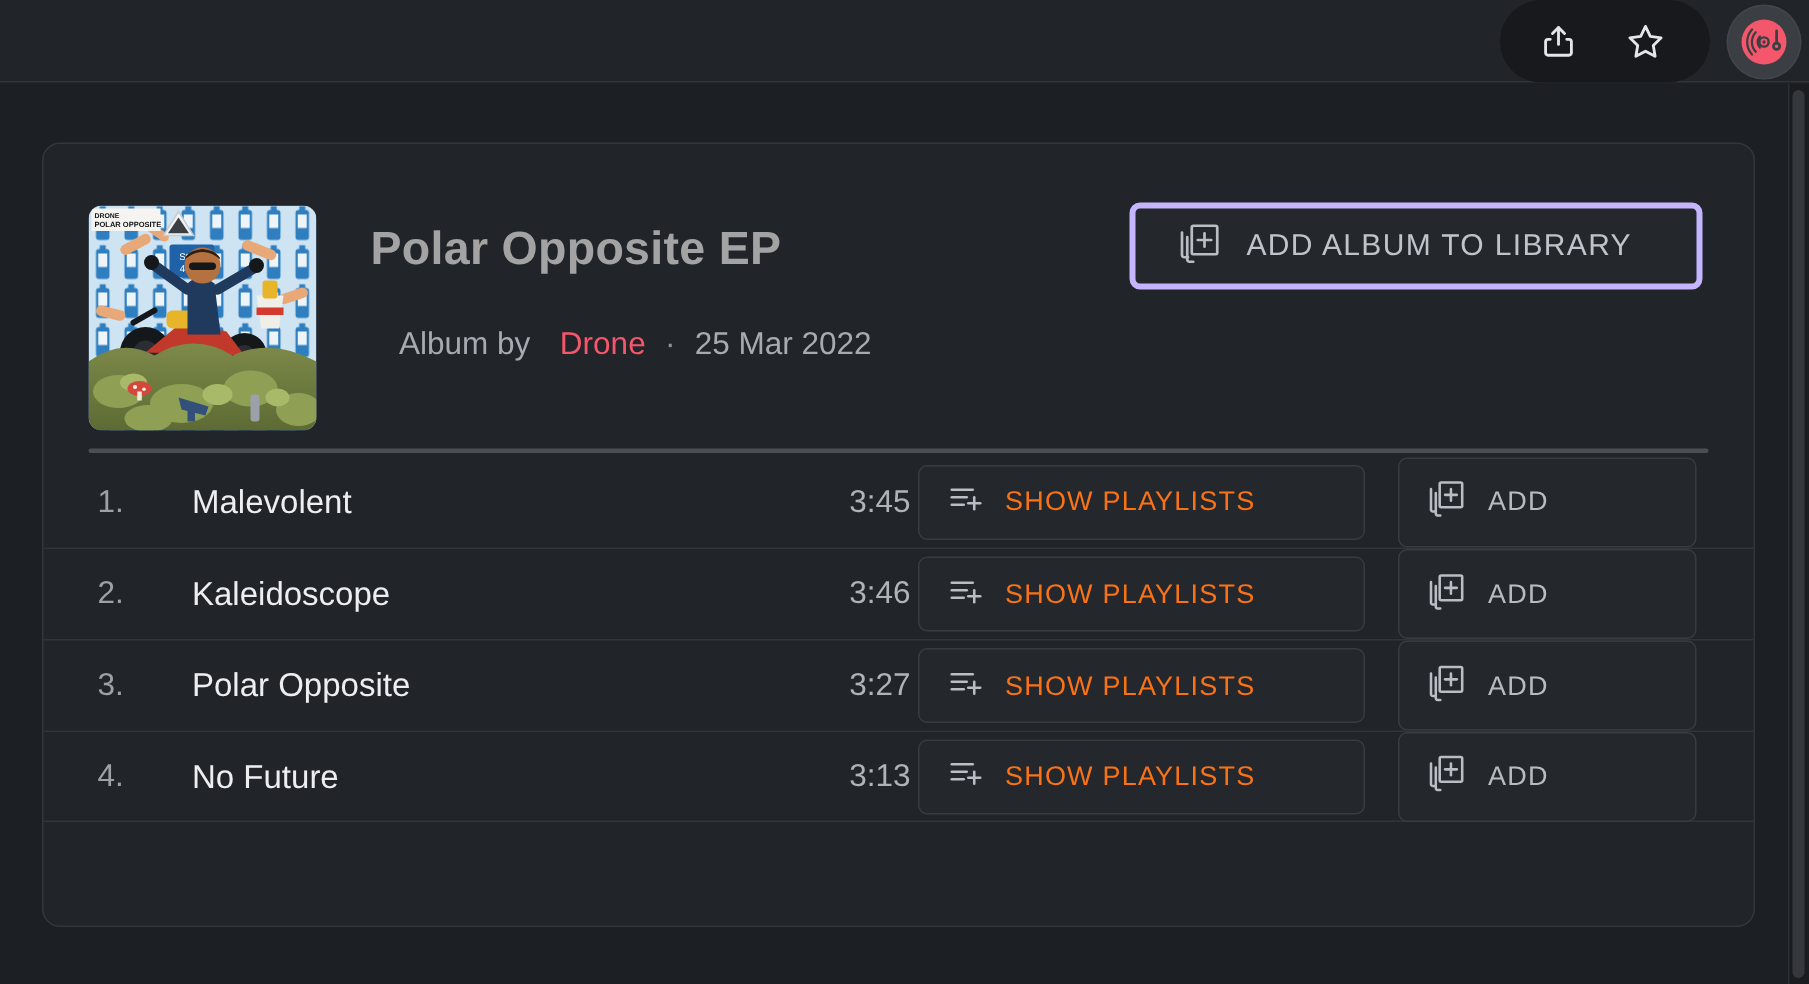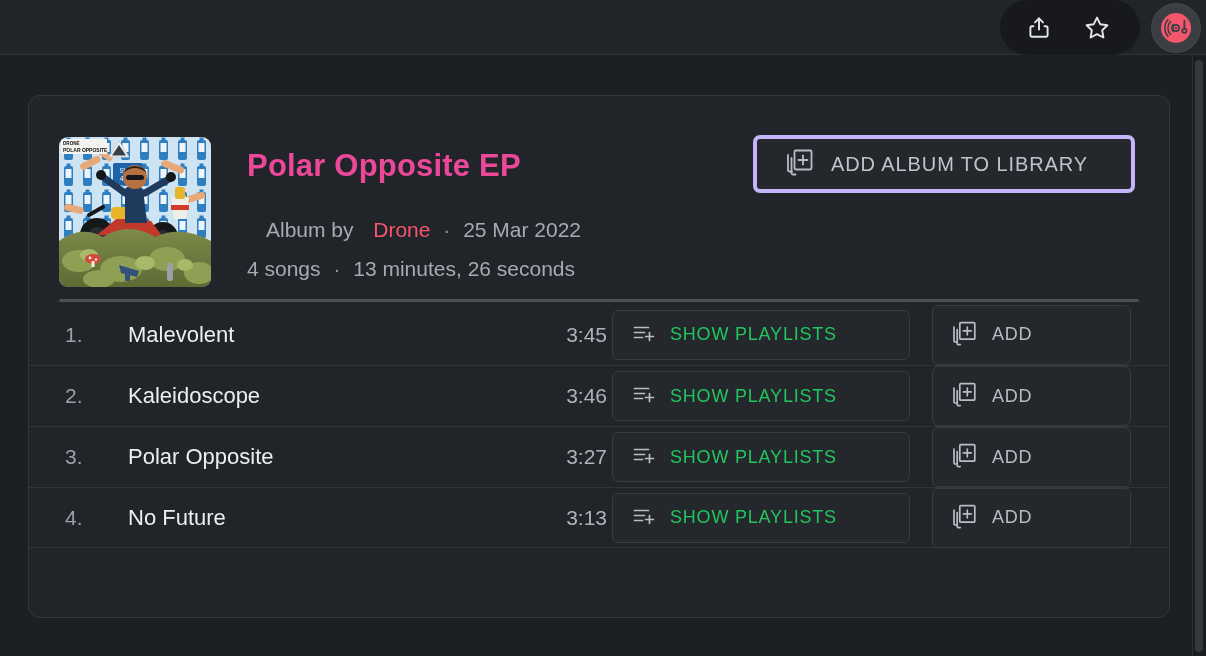--- a/index.html
+++ b/index.html
@@ -53,21 +53,21 @@
     position:absolute; left:30px; top:41px;
     width:152px; height:150px;
     border-radius:9px;
     overflow:hidden;
     background:#2a3f55;
   }
   .art svg { display:block; width:100%; height:100%; }
 
   .album-title {
     position:absolute; left:218px; top:52px;
-    font-size:31px; font-weight:bold; color:#ec4899;
+    font-size:31px; font-weight:bold; color:#a3a3a3;
     letter-spacing:.2px; white-space:nowrap;
   }
   .album-meta1 {
     position:absolute; left:218px; top:122px;
     font-size:21px; color:#a6abb1; white-space:nowrap;margin-left:19px;
   }
   .album-meta2 {
     position:absolute; left:218px; top:161px;
     font-size:21px; color:#a6abb1; white-space:nowrap;
   }
@@ -118,21 +118,21 @@
   .sp-btn {
     position:absolute; left:583px;
     width:298px; height:50px;
     display:flex; align-items:center; gap:14px;
     padding-left:17px;
     background:#24272c;
     border:1px solid #383c41;
     border-radius:6px;
     cursor:pointer;
   }
-  .sp-btn .lbl { font-size:18px; color:#22c55e; letter-spacing:.8px; white-space:nowrap; }
+  .sp-btn .lbl { font-size:18px; color:#f97316; letter-spacing:.8px; white-space:nowrap; }
 
   .add-btn {
     position:absolute; left:903px;
     width:199px; height:60px;
     display:flex; align-items:center; gap:14px;
     padding-left:17px;
     background:#24272c;
     border:1px solid #383c41;
     border-radius:6px;
     cursor:pointer;
@@ -291,25 +291,20 @@
       <div class="album-title">Polar Opposite EP</div>
 
       <div class="album-meta1">
         <span>Album by</span>
         <span style="display:inline-block;width:8px"></span>
         <span class="artist-link">Drone</span>
         <span class="dot">·</span>
         <span>25 Mar 2022</span>
       </div>
 
-      <div class="album-meta2">
-        <span>4 songs</span>
-        <span class="dot">·</span>
-        <span>13 minutes, 26 seconds</span>
-      </div>
 
       <div class="add-album-btn">
         <span>
           <svg width="32" height="32" viewBox="0 0 32 32" fill="none" stroke="#b9bec4" stroke-width="1.8" stroke-linecap="round">
             <path d="M9 25.5H6.5A1.5 1.5 0 0 1 5 24V9"></path>
             <path d="M12.5 28.5H10A1.5 1.5 0 0 1 8.5 27V12"></path>
             <rect x="11.5" y="4.5" width="17" height="19" rx="1.2"></rect>
             <path d="M20 9.5v9"></path>
             <path d="M15.5 14h9"></path>
           </svg>

